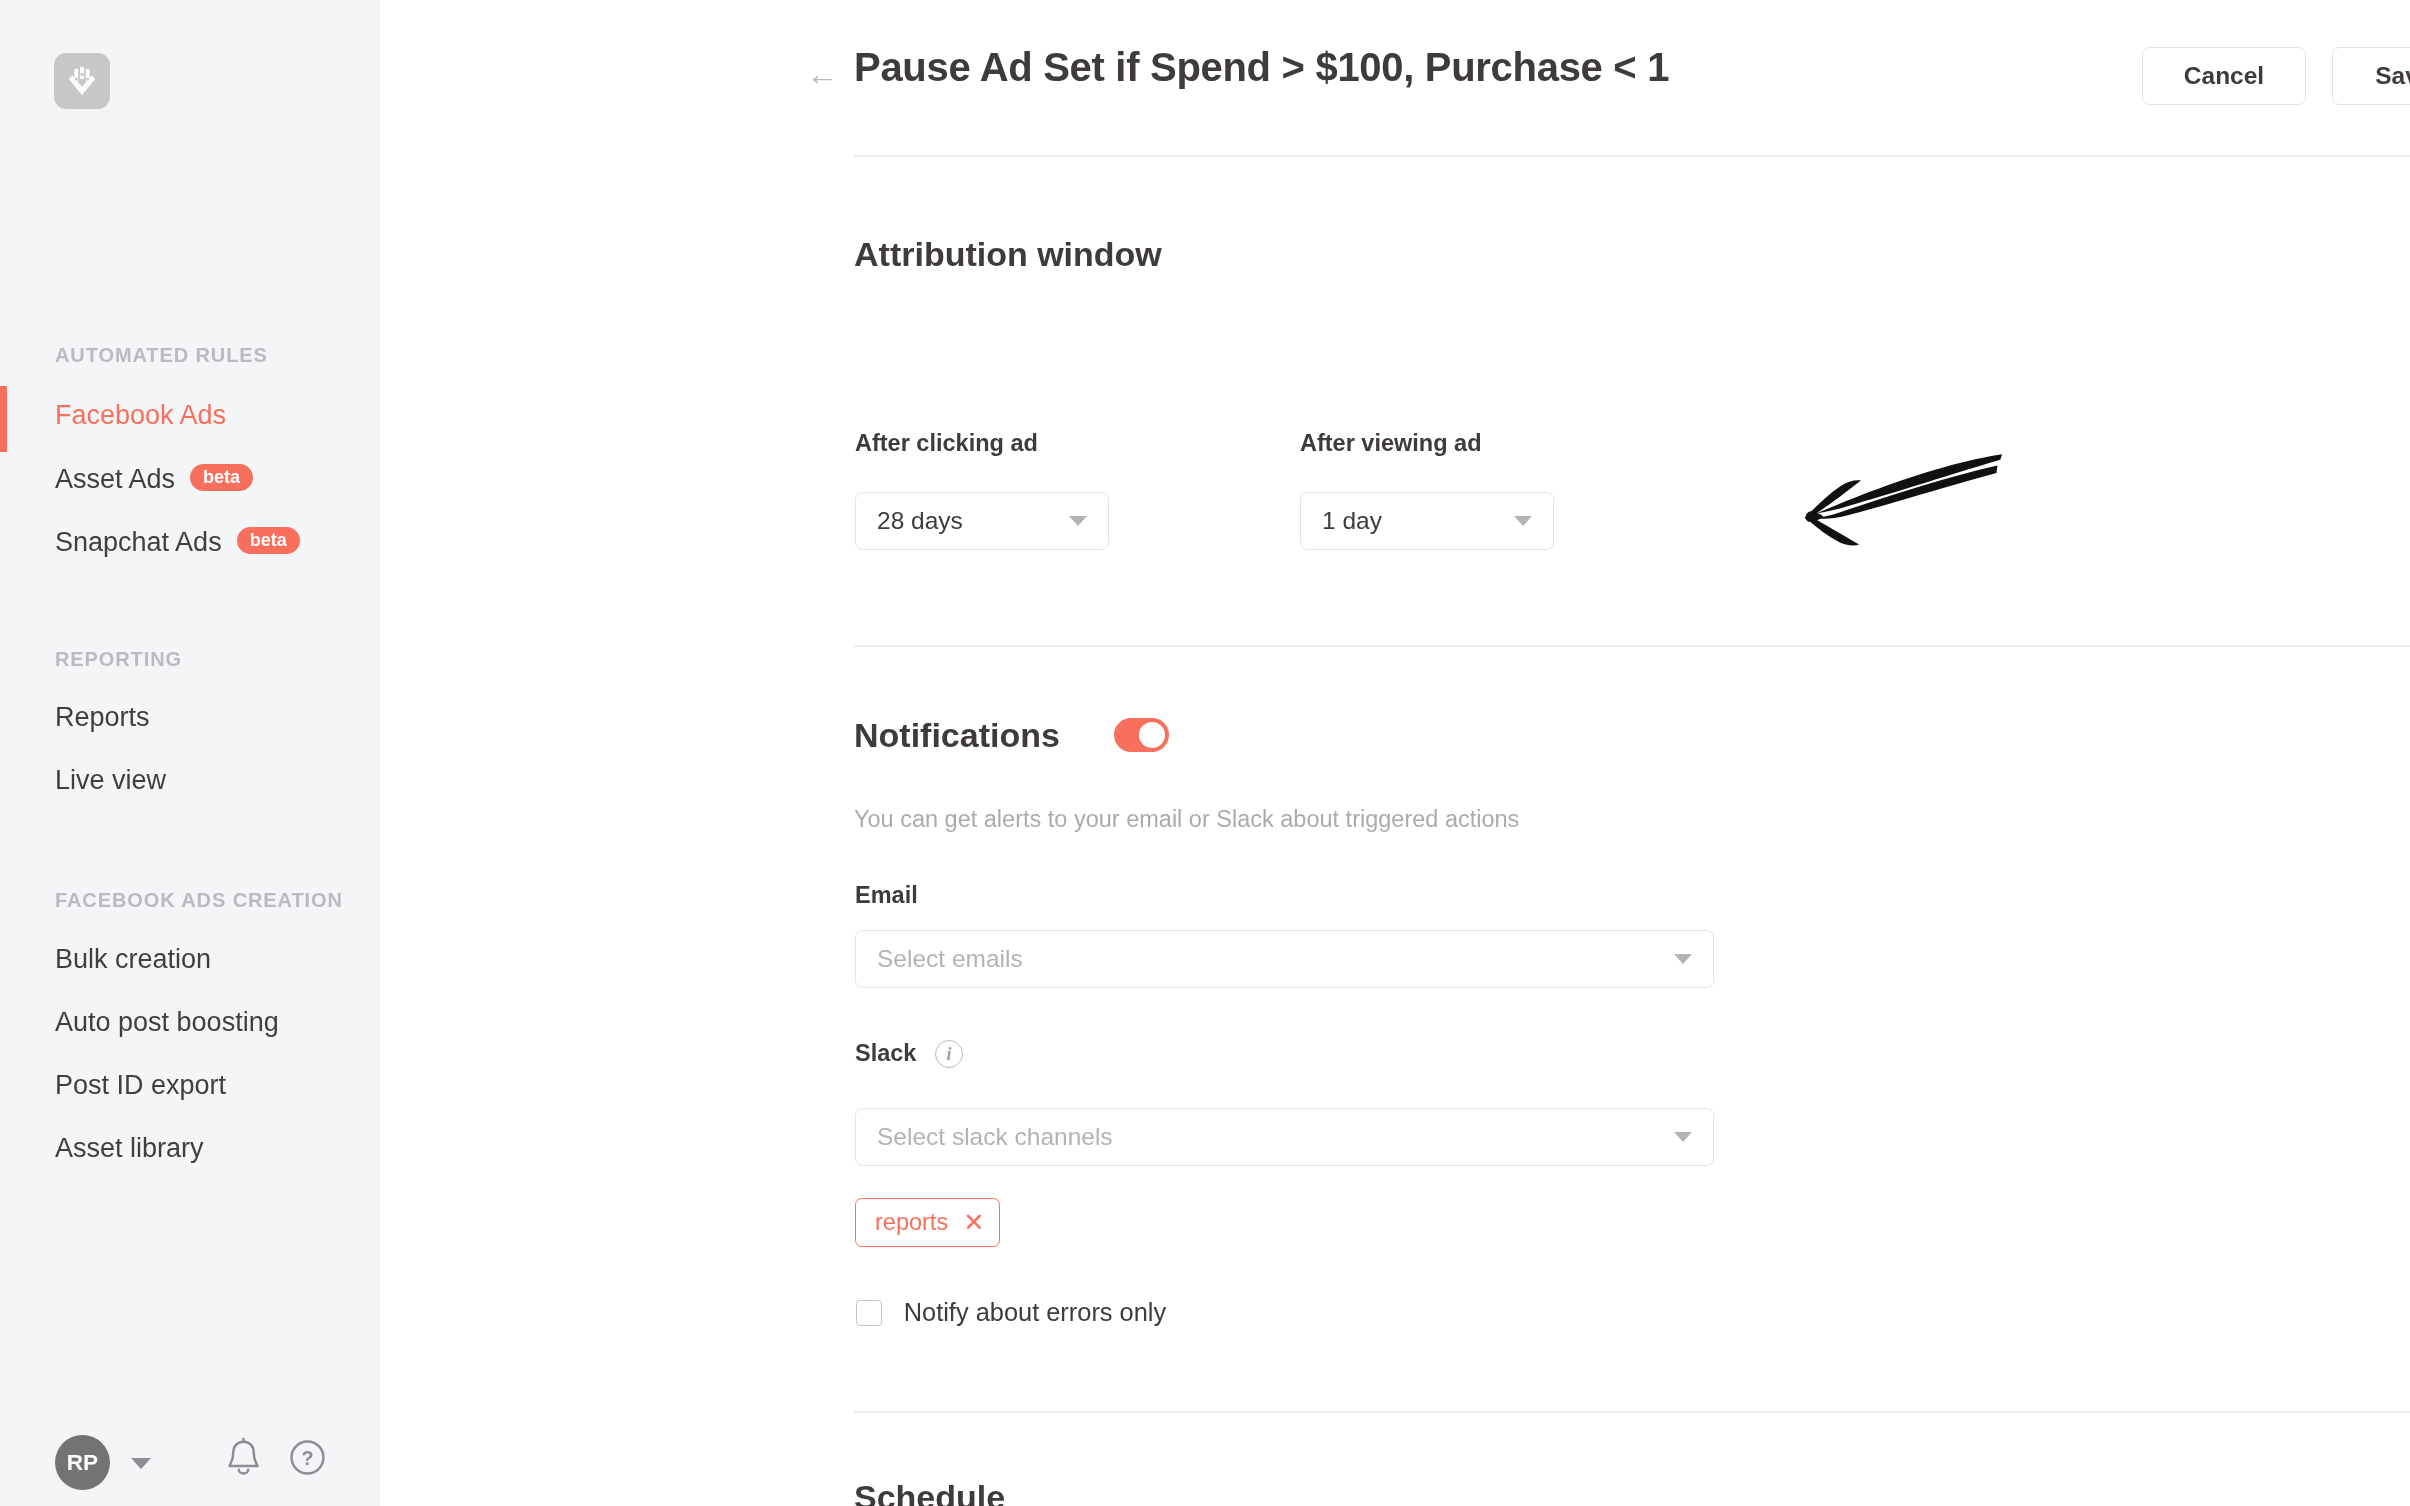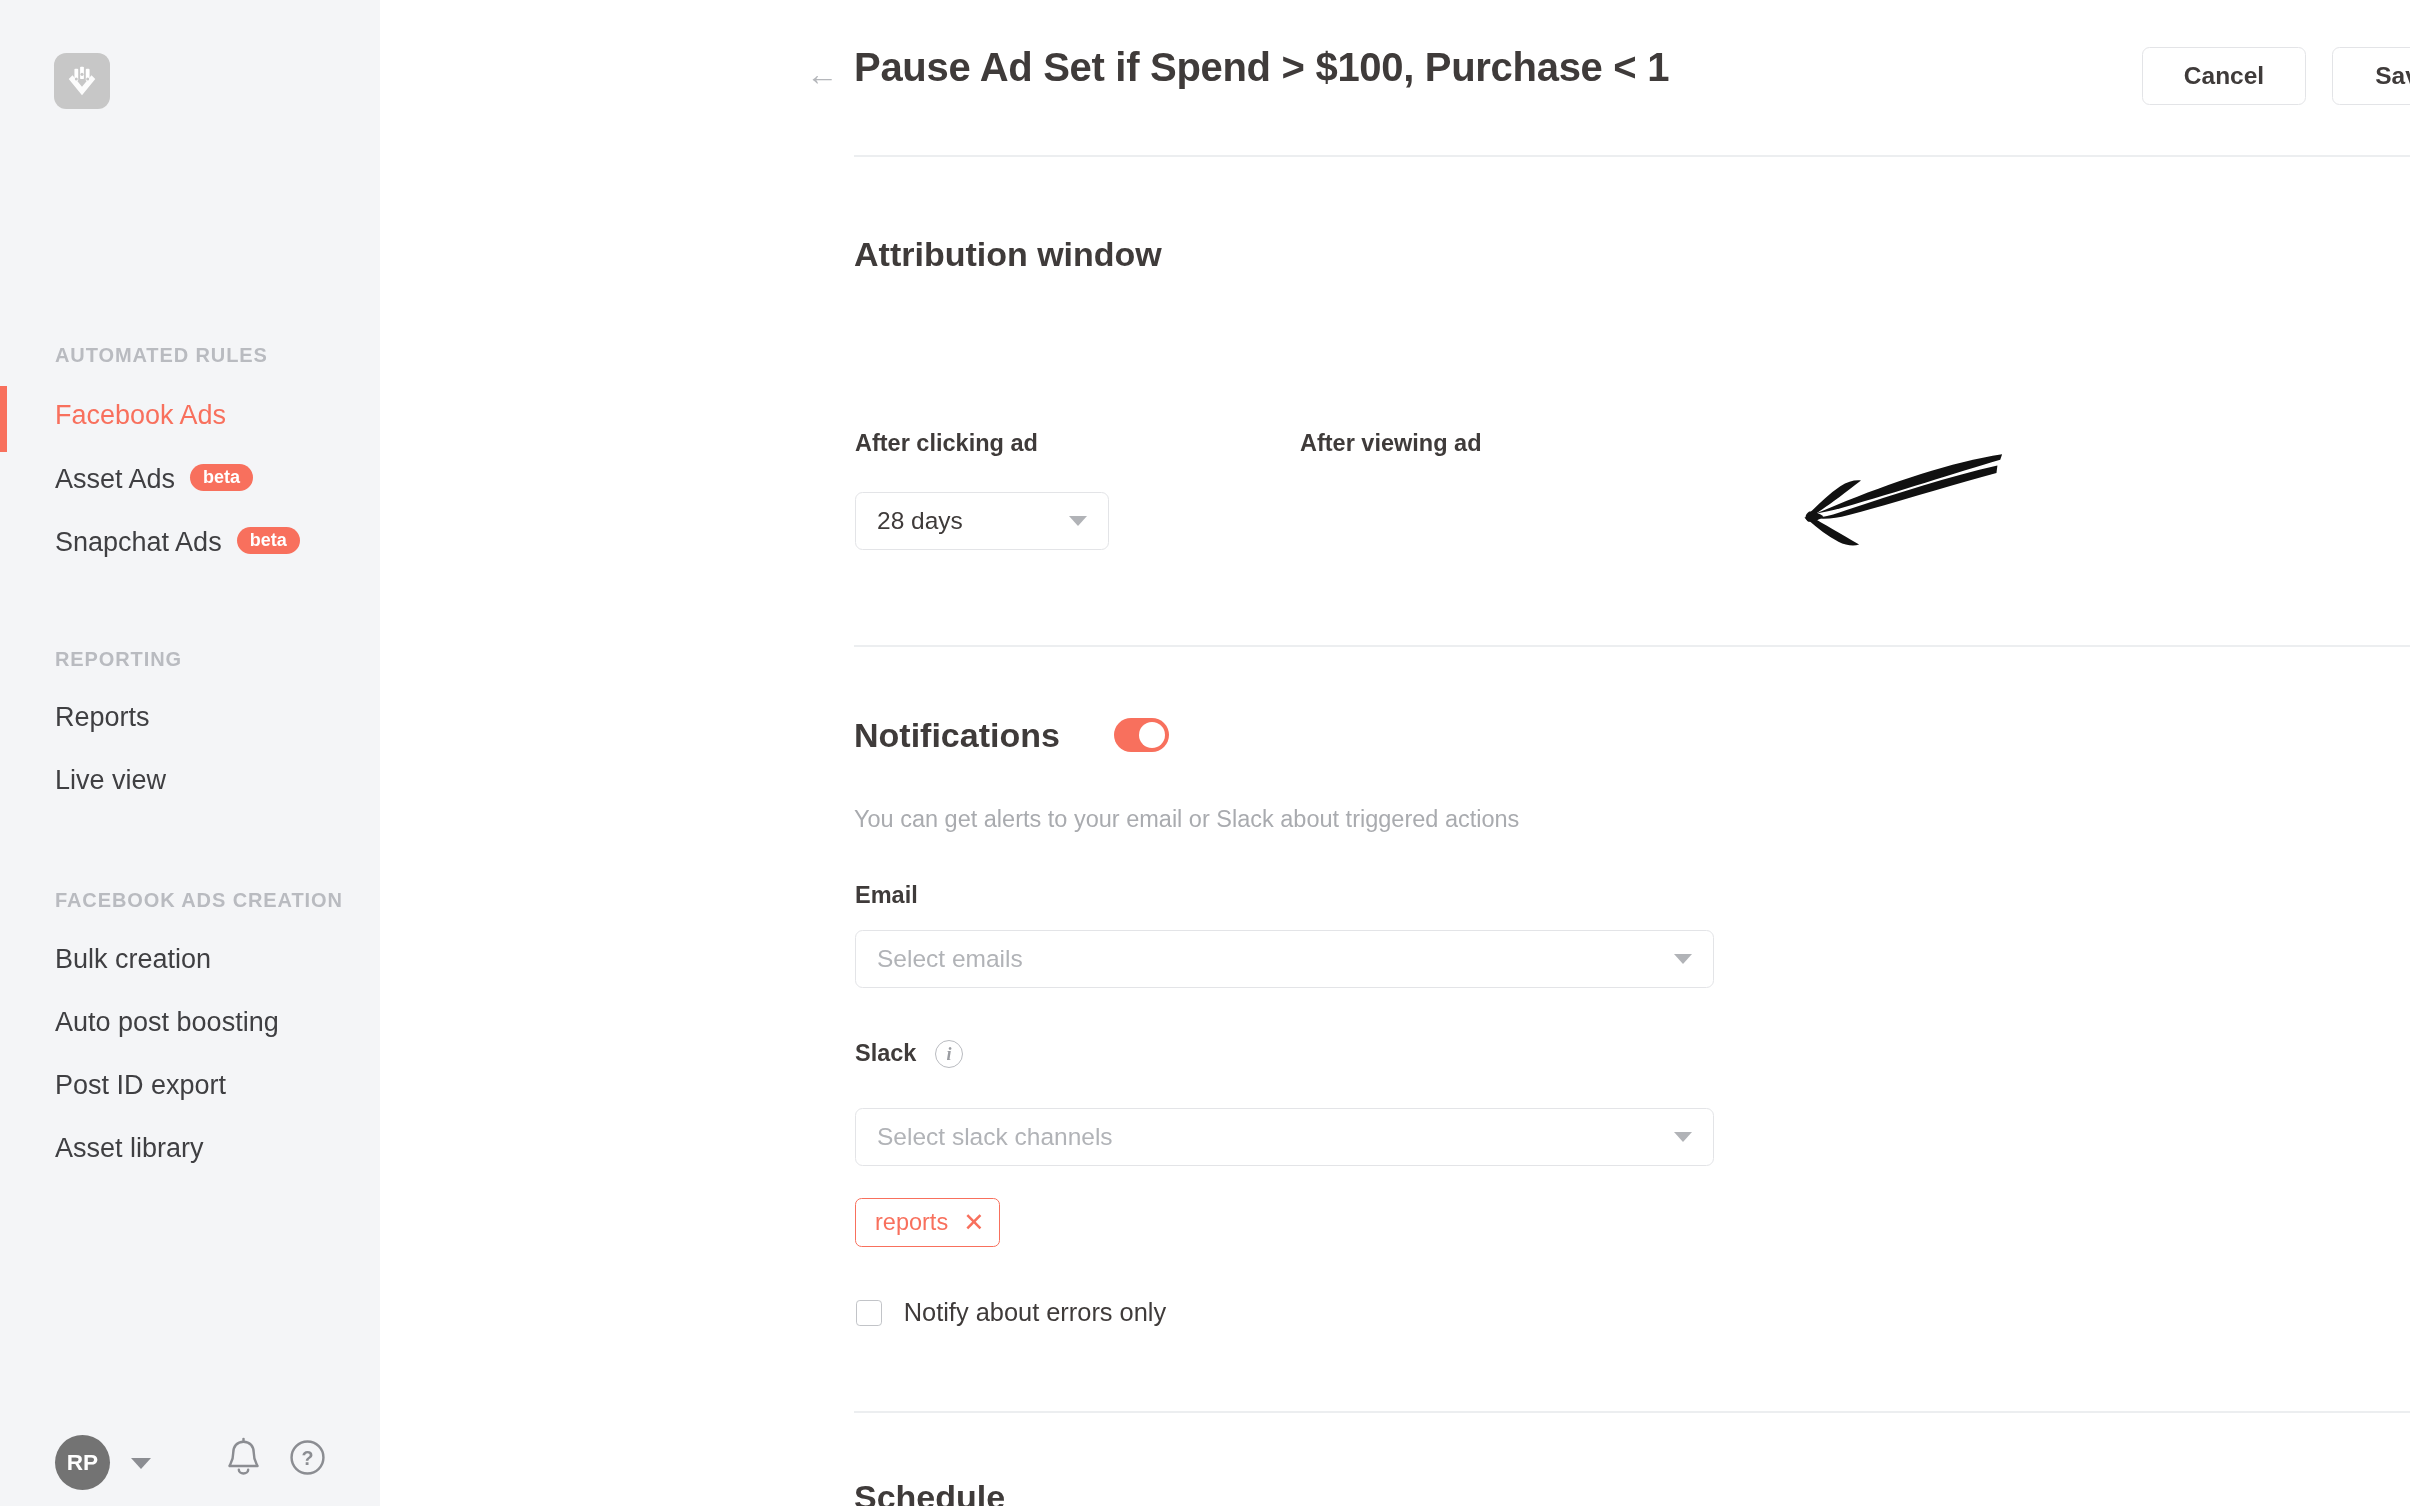--- a/index.html
+++ b/index.html
@@ -363,20 +363,24 @@
 
     <label class="field-label" style="left:475px; top:430px;">After clicking ad</label>
 
     <div class="select" id="sel-click">
       <span class="val">28 days</span>
       <span class="caret"></span>
     </div>
 
     <label class="field-label" style="left:920px; top:430px;">After viewing ad</label>
 
+    <div class="select" id="sel-view">
+      <span class="val">1 day</span>
+      <span class="caret"></span>
+    </div>
 
     <div class="arrow-annotation">
       <svg width="254" height="104" viewBox="0 0 270 110" aria-hidden="true">
         <g fill="#111111">
           <path d="M268 2
                    C215 10 150 32 92 56
                    C85 59 78 62 70 65
                    C78 64 88 62 98 59
                    C158 42 218 22 266 8 Z"></path>
           <path d="M263 14

